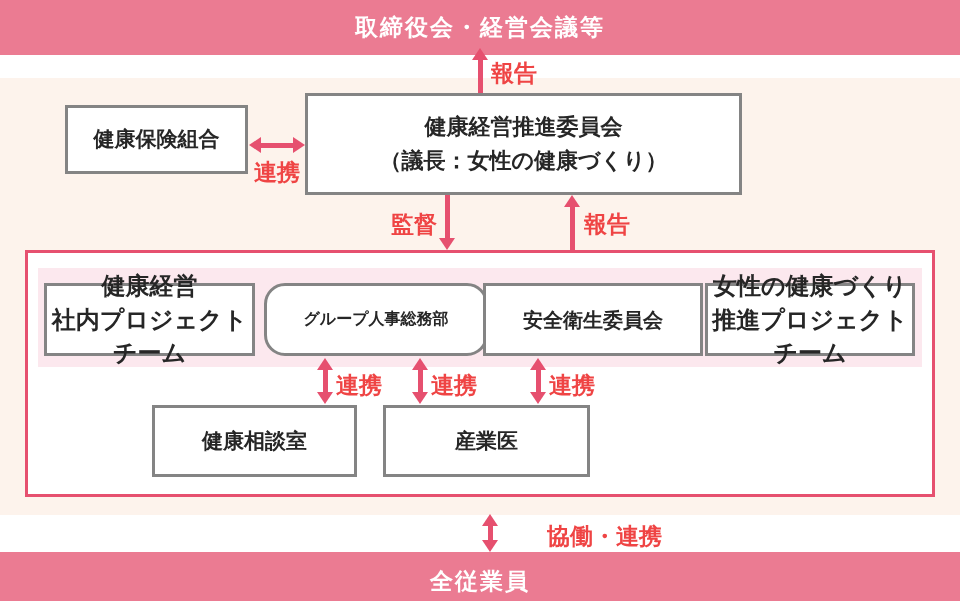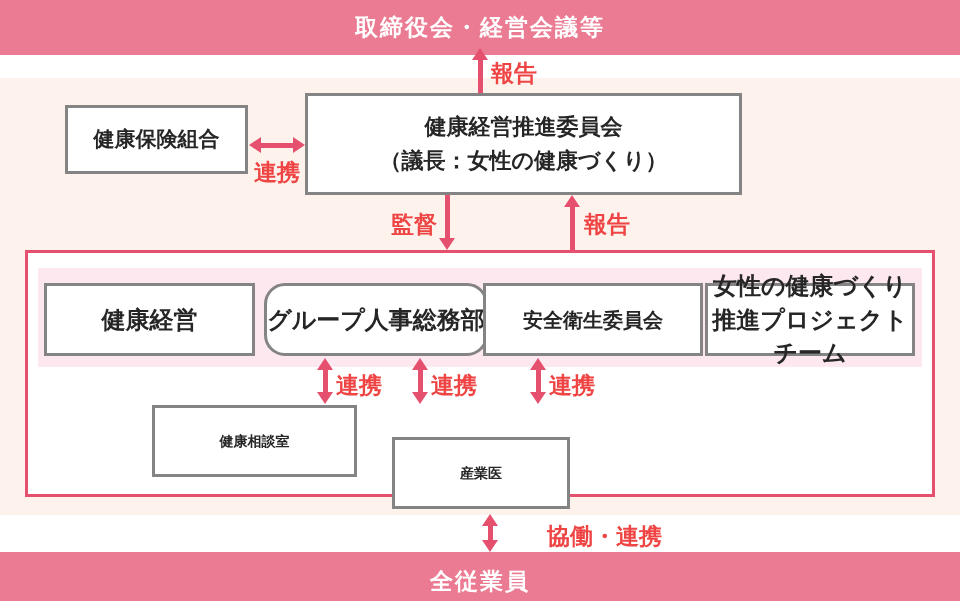--- a/index.html
+++ b/index.html
@@ -28,26 +28,26 @@
   }
   .box-insurance{left:65px;top:105px;width:183px;height:69px;font-size:21px;}
   .box-committee{left:305px;top:93px;width:437px;height:102px;font-size:22px;line-height:1.55;}
   .container-outline{
     left:25px;top:250px;width:910px;height:247px;
     background:#ffffff;border:3px solid #e6506f;
   }
   .strip{left:38px;top:268px;width:884px;height:99px;background:#fce8ee;}
   .strip-box{top:283px;height:73px;font-size:24px;line-height:1.4;}
   .sb1{left:44px;width:211px;}
-  .sb2{left:264px;width:224px;font-size:24px;border-radius:21px;}
+  .sb2{left:264px;width:224px;font-size:16px;border-radius:21px;}
   .sb3{left:483px;width:220px;font-size:20px;}
   .sb4{left:705px;width:210px;}
-  .box-bottom{top:405px;height:72px;font-size:14px;}
+  .box-bottom{top:405px;height:72px;font-size:21px;}
   .bb1{left:152px;width:205px;}
-  .bb2{left:392px;width:178px;margin-top:32px;}
+  .bb2{left:383px;width:207px;}
   .boxline{display:block;}
   
   .lbl{font-size:23px;font-weight:bold;color:#ef4444;white-space:nowrap;}
   
   .arr-v{width:16px;}
   .arr-v .shaft{position:absolute;left:5.5px;width:5px;top:0;bottom:0;background:#e6506f;}
   .arr-v.head-up .shaft{top:10px;}
   .arr-v.head-down .shaft{bottom:10px;}
   .arr-v.dbl .shaft{top:9px;bottom:9px;}
   .arr-h{height:16px;}
@@ -101,20 +101,21 @@
     <span class="shaft"></span>
     <span class="tri tri-up"></span>
   </div>
   <span class="abs lbl" style="left:584px;top:209px;">報告</span>
 
   <div class="abs container-outline"></div>
   <div class="abs strip"></div>
 
   <div class="abs gbox strip-box sb1">
     <span class="boxline">健康経営</span>
+    <span class="boxline">社内プロジェクトチーム</span>
   </div>
   <div class="abs gbox strip-box sb2">
     <span class="boxline">グループ人事総務部</span>
   </div>
   <div class="abs gbox strip-box sb3">
     <span class="boxline">安全衛生委員会</span>
   </div>
   <div class="abs gbox strip-box sb4">
     <span class="boxline">女性の健康づくり</span>
     <span class="boxline">推進プロジェクトチーム</span>

